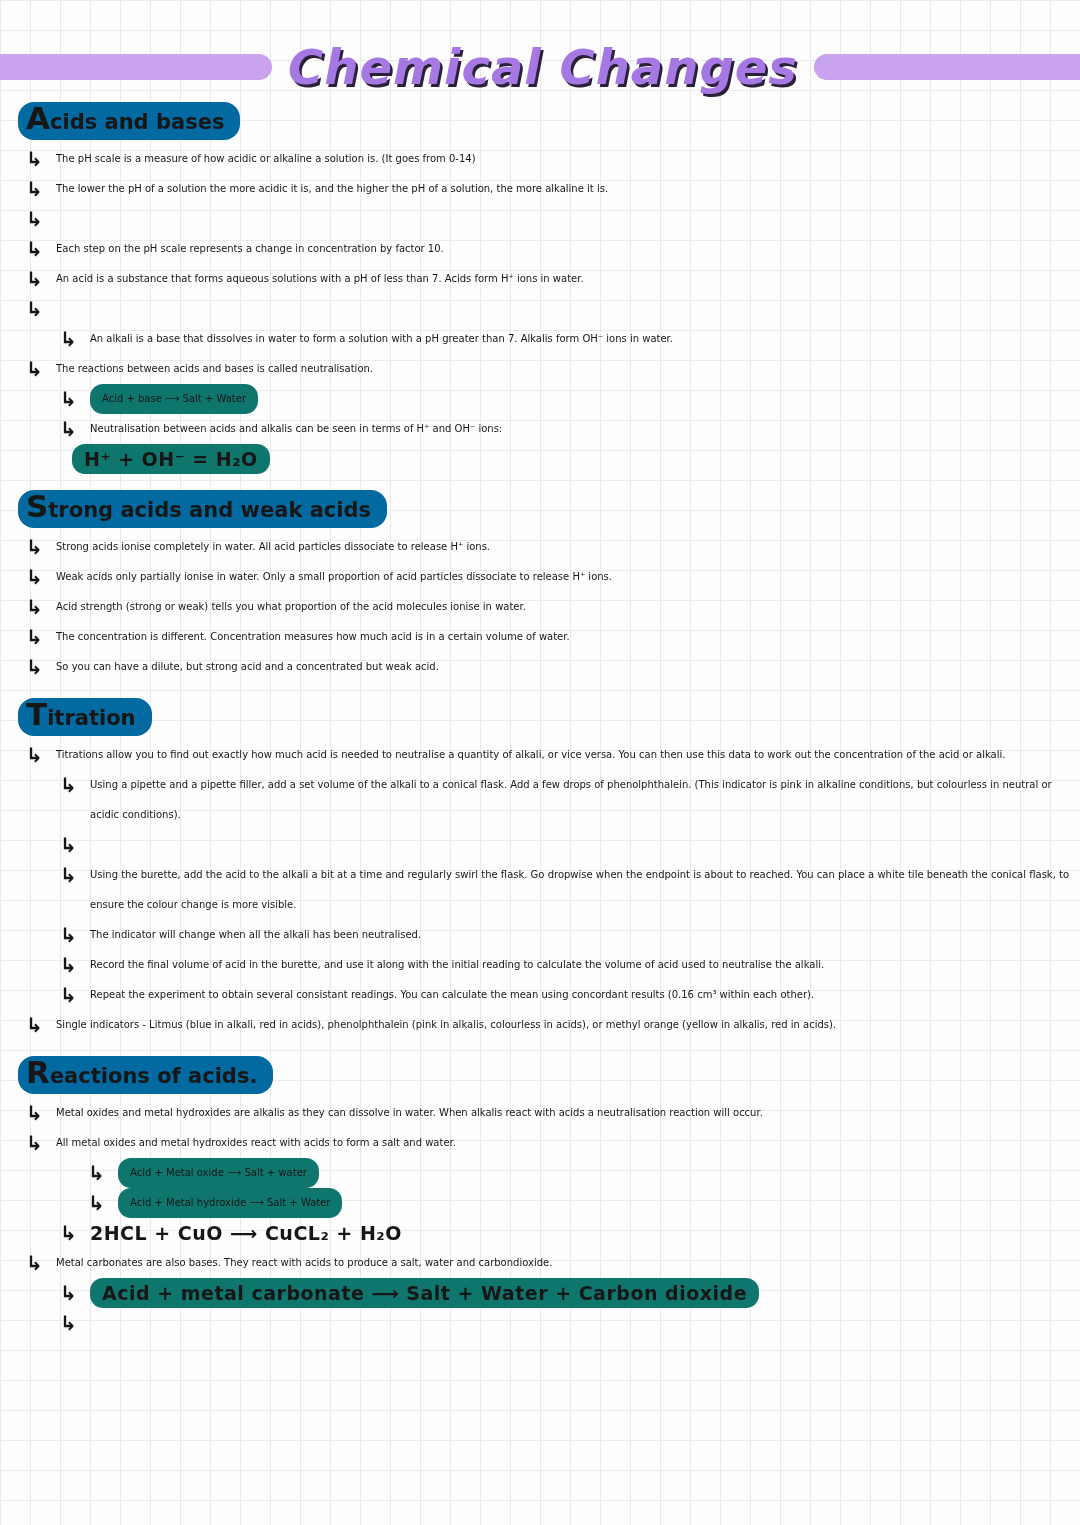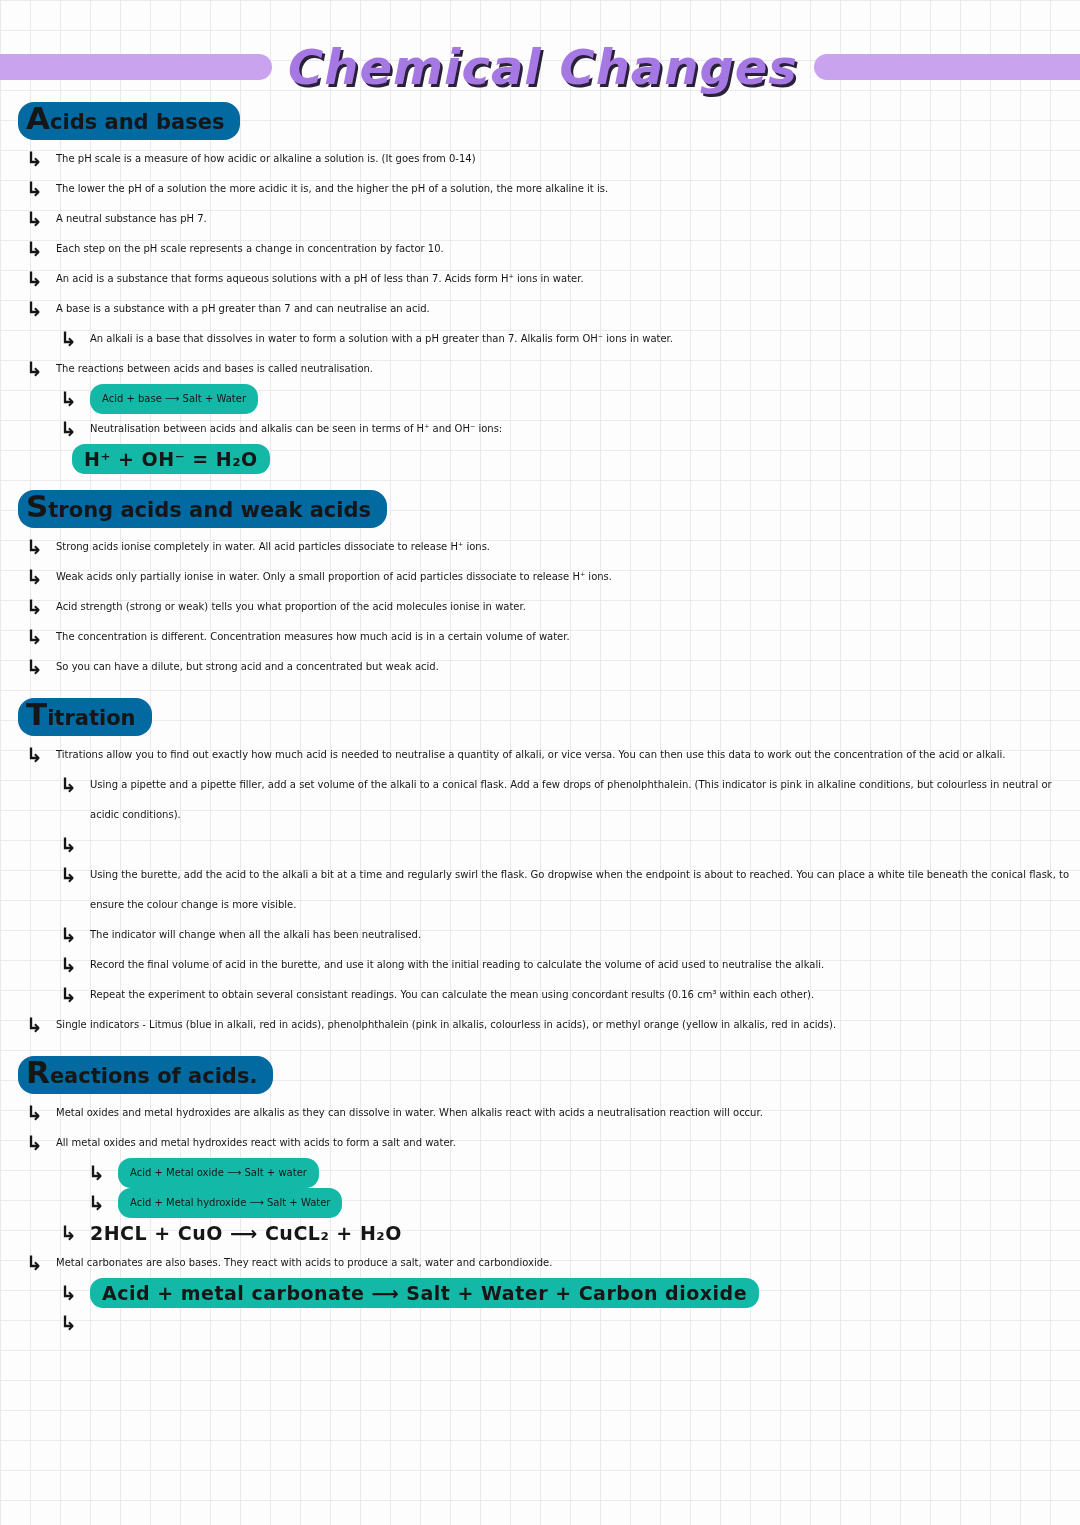--- a/index.html
+++ b/index.html
@@ -60,21 +60,21 @@
     line-height:30px;
   }
   .noarrow{padding-left:12px;}
   .txt{
     font-size:10px;font-weight:500;
     line-height:30px;
   }
   .txt.sm{font-size:10px;}
   .txt.lg{font-size:19px;font-weight:bold;letter-spacing:0.5px;}
   .txt.hl{
-    background:#14b8a6;
+    background:#0f766e;
     border-radius:13px;
     padding:0 12px;
   }
 </style>
 </head>
 <body>
 
 <div class="page">
   <div class="title-row">
     <div class="bar bar-left"></div>
@@ -83,30 +83,28 @@
   </div>
   <div id="sections">
       <section><div class="heading">Acids and bases</div><div class="line lvl0">
           <span class="arrow">↳</span>
           <span class="txt">The pH scale is a measure of how acidic or alkaline a solution is. (It goes from 0-14)</span>
         </div><div class="line lvl0">
           <span class="arrow">↳</span>
           <span class="txt sm">The lower the pH of a solution the more acidic it is, and the higher the pH of a solution, the more alkaline it is.</span>
         </div><div class="line lvl0">
           <span class="arrow">↳</span>
-          <span class="txt">A neutral substance has pH 7.</span>
         </div><div class="line lvl0">
           <span class="arrow">↳</span>
           <span class="txt">Each step on the pH scale represents a change in concentration by factor 10.</span>
         </div><div class="line lvl0">
           <span class="arrow">↳</span>
           <span class="txt sm">An acid is a substance that forms aqueous solutions with a pH of less than 7. Acids form H⁺ ions in water.</span>
         </div><div class="line lvl0">
           <span class="arrow">↳</span>
-          <span class="txt">A base is a substance with a pH greater than 7 and can neutralise an acid.</span>
         </div><div class="line lvl1">
           <span class="arrow">↳</span>
           <span class="txt">An alkali is a base that dissolves in water to form a solution with a pH greater than 7. Alkalis form OH⁻ ions in water.</span>
         </div><div class="line lvl0">
           <span class="arrow">↳</span>
           <span class="txt">The reactions between acids and bases is called neutralisation.</span>
         </div><div class="line lvl1">
           <span class="arrow">↳</span>
           <span class="txt hl">Acid + base ⟶ Salt + Water</span>
         </div><div class="line lvl1">

